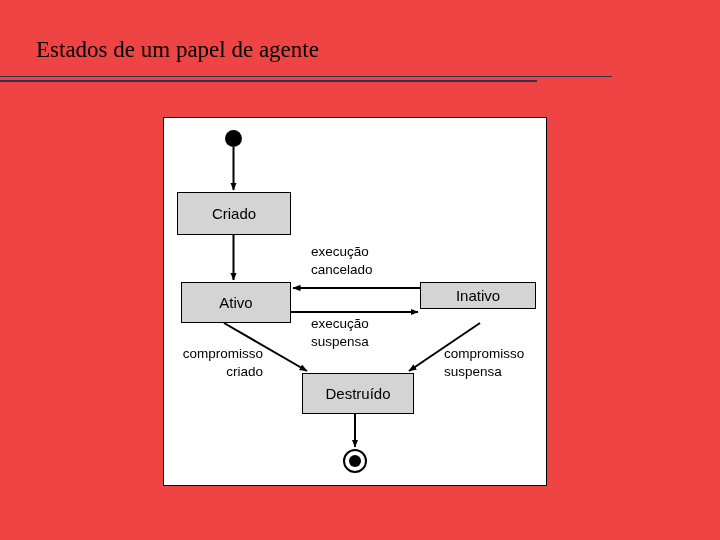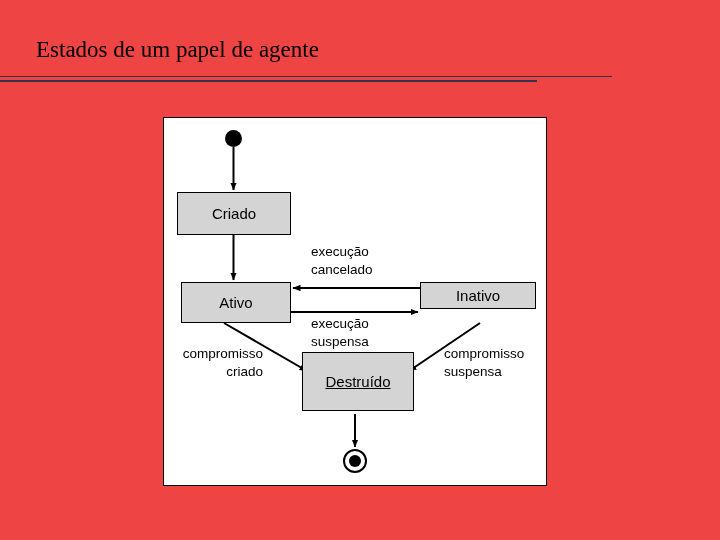--- a/index.html
+++ b/index.html
@@ -66,21 +66,21 @@
     align-items: center;
     justify-content: center;
     color: #000000;
     font-size: 15px;
     font-family: "Liberation Sans", sans-serif;
     z-index: 3;
   }
   #state-criado   { left: 177px; top: 192px; width: 114px; height: 43px; }
   #state-ativo    { left: 181px; top: 282px; width: 110px; height: 41px; justify-content: center; }
   #state-inativo  { left: 420px; top: 282px; width: 116px; height: 27px; }
-  #state-destruido{ left: 302px; top: 352px; width: 112px; height: 59px; text-decoration: underline; }
+  #state-destruido{ left: 302px; top: 373px; width: 112px; height: 41px; }
 
   
   #initial-state {
     position: absolute;
     left: 225px;
     top: 130px;
     width: 17px;
     height: 17px;
     border-radius: 50%;
     background: #000000;

